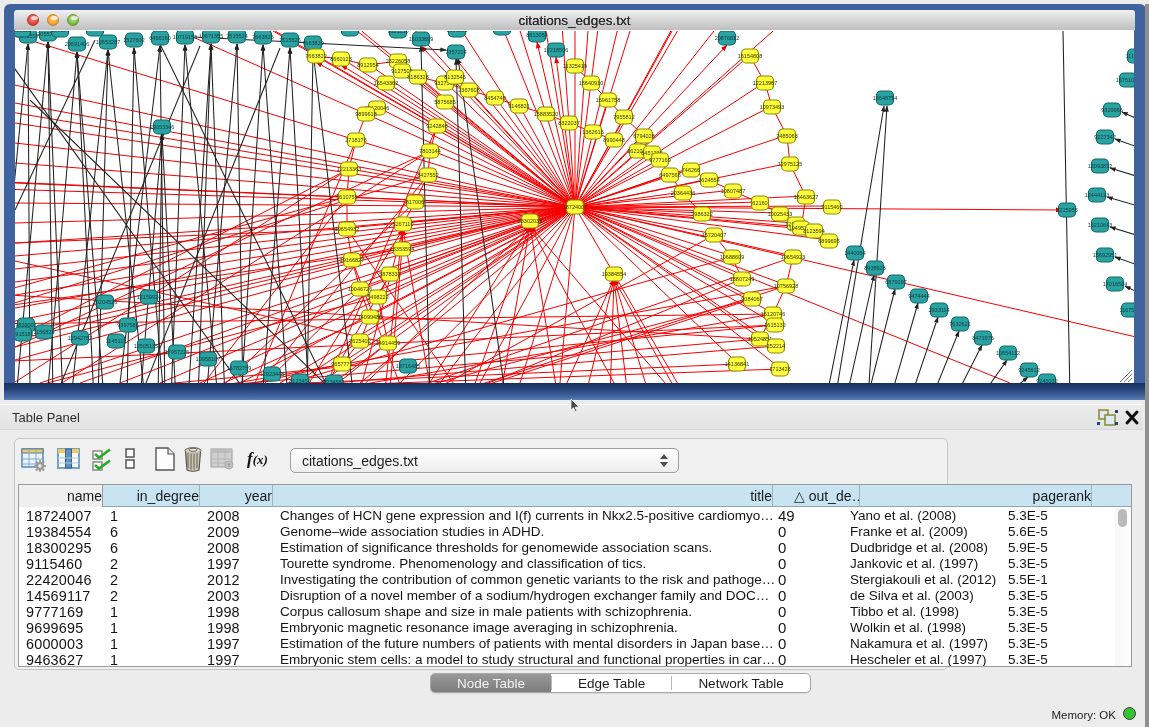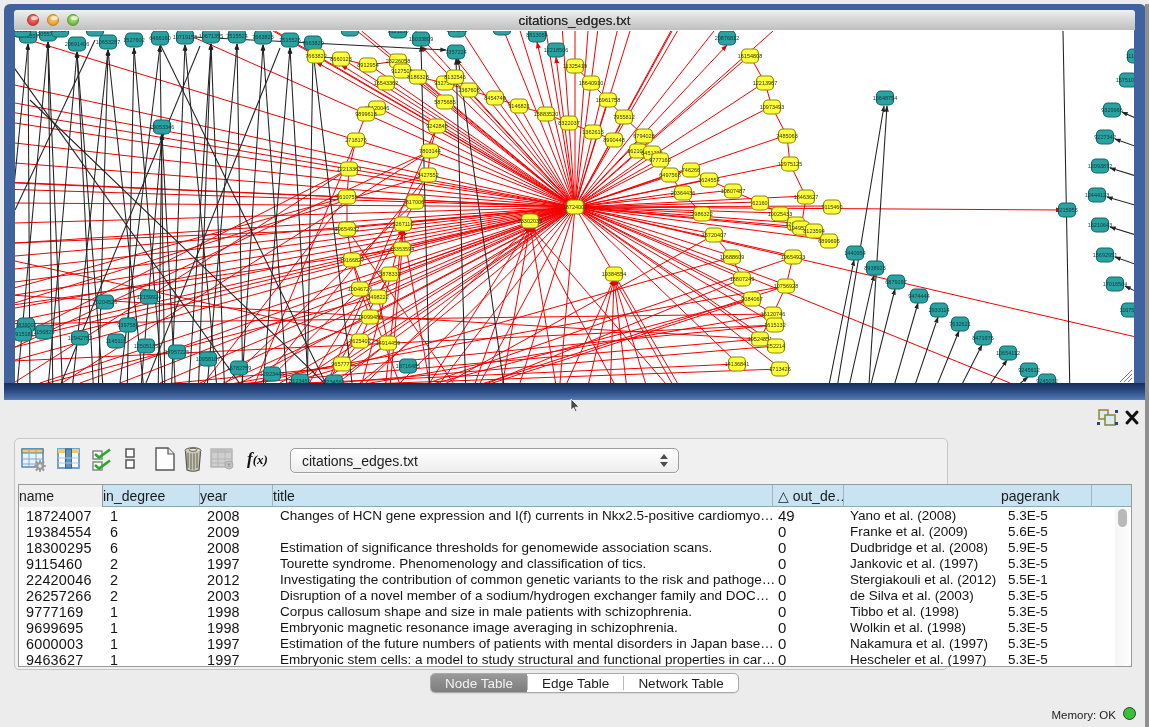--- a/index.html
+++ b/index.html
@@ -24,43 +24,43 @@
 .tbi{position:absolute;top:0}
 #combo{position:absolute;left:269px;top:2px;width:389px;height:25px;background:linear-gradient(#ffffff,#ededed);border:1px solid #9e9e9e;border-radius:5px;box-shadow:0 1px 0 rgba(255,255,255,.7)}
 #combo .txt{position:absolute;left:11px;top:4px;font-size:14px;color:#1c1c1c}
 #combo .arr{position:absolute;right:10px;top:5px}
 #combo .arr b{display:block;width:0;height:0;border-left:4px solid transparent;border-right:4px solid transparent}
 #combo .arr b.up{border-bottom:5px solid #4c4c4c;margin-bottom:3px}
 #combo .arr b.dn{border-top:5px solid #4c4c4c}
 
 #tbl{position:absolute;left:3px;top:45px;width:1114px;height:183px;background:#fff;border:1px solid #9a9a9a;overflow:hidden}
 #thead{position:absolute;left:0;top:0;width:100%;height:22px;background:#c8e4f2;border-bottom:1px solid #8aa8b8;font-size:14px;color:#1b1b1b}
-#thead .hc{position:absolute;top:0;height:22px;line-height:22px;text-align:left;border-right:1px solid #9ab6c4;white-space:nowrap;overflow:hidden}
+#thead .hc{position:absolute;top:0;height:22px;line-height:22px;text-align:right;border-right:1px solid #9ab6c4;white-space:nowrap;overflow:hidden}
 #thead .h-name{left:0;width:84px;background:#efefef;border-right:1px solid #9a9a9a}
 #thead .h-deg{left:84px;width:97px}
 #thead .h-year{left:181px;width:73px}
 #thead .h-title{left:254px;width:500px}
-#thead .h-out{left:754px;width:71px;text-align:center;padding-left:5px}
+#thead .h-out{left:770px;width:71px;text-align:center;padding-left:5px}
 #thead .h-short{left:825px;width:157px}
 #thead .h-pr{left:982px;width:91px}
 #tbody{position:absolute;left:0;top:23px;width:100%}
 .trow{position:relative;height:16px;line-height:16px;font-size:13.5px;color:#141414;white-space:nowrap}
 .trow div{position:absolute;top:0;height:16px;overflow:hidden;text-overflow:ellipsis}
 .c-name{left:7px;width:76px;font-size:14.4px;letter-spacing:.2px}
 .c-deg{left:91px;width:88px;font-size:14.4px}
 .c-year{left:188px;width:64px;font-size:14.4px;letter-spacing:.2px}
 .c-title{left:261px;width:497px}
 .c-out{left:759px;width:64px;font-size:15px}
 .c-short{left:831px;width:152px}
 .c-pr{left:989px;width:84px}
 #vscroll{position:absolute;right:1px;top:23px;width:15px;height:159px;background:linear-gradient(90deg,#f6f6f6,#fdfdfd)}
 #vscroll .thumb{position:absolute;left:3px;top:1px;width:9px;height:18px;background:#b9b9b9;border-radius:5px}
 
 #tabs{position:absolute;left:430px;top:673px;height:20px;font-size:13.5px;border:1px solid #a9a9a9;border-radius:5px;background:#fff;display:flex;overflow:hidden;box-shadow:0 1px 1px rgba(0,0,0,.08)}
-#tabs .seg{height:100%;line-height:19px;padding:0 14px;color:#1d1d1d}
+#tabs .seg{height:100%;line-height:19px;padding:0 26px;color:#1d1d1d}
 #tabs .seg.sel{background:linear-gradient(#999999,#7d7d7d);color:#f3f3f3}
 #tabs .sep{width:1px;background:#b9b9b9;margin:2px 0}
 
 #status{position:absolute;right:0;bottom:0;left:0;height:24px}
 #status .mem{position:absolute;right:33px;top:6px;font-size:11.5px;color:#222}
 #status .dot{position:absolute;right:13px;top:4px;width:13px;height:13px;border-radius:50%;background:#35c335;border:1.5px solid #3a3a3a}
 #rstrip{position:absolute;right:0;top:4px;width:4px;height:723px;background:#8f8f8f}
 
 #tp-icons{position:absolute;right:9px;top:409px;width:60px;height:18px}
 </style></head>
@@ -968,20 +968,23 @@
           <text x="780" y="371" font-size="5.5" text-anchor="middle" fill="#333300" font-family="Liberation Sans, sans-serif">1713426</text>
         </g>
       </g>
       <g stroke="#777" stroke-width="1">
         <line x1="1120" y1="382" x2="1132" y2="370"></line>
         <line x1="1124" y1="382" x2="1132" y2="374"></line>
         <line x1="1128" y1="382" x2="1132" y2="378"></line>
       </g>
     </svg>
 
+  <div id="tp-head">
+      <div class="t">Table Panel</div>
+    </div>
   <div id="tp-icons">
     <svg width="60" height="18" viewBox="0 0 60 18">
       <rect x="19" y="1" width="9" height="9" fill="#dcebf8" stroke="#9a8c2e" stroke-width="1.6"></rect>
       <rect x="25" y="6" width="10" height="10" fill="#dcebf8" stroke="#8a8c3e" stroke-width="1.6"></rect>
       <rect x="35" y="1" width="3" height="3" fill="#1d4878"></rect>
       <rect x="17" y="13" width="3" height="3" fill="#1d4878"></rect>
       <rect x="35" y="13" width="3" height="3" fill="#1d4878"></rect>
       <path d="M47 3 L57 14 M57 3 L47 14" stroke="#111" stroke-width="3" stroke-linecap="round"></path>
     </svg>
   </div>
@@ -1063,20 +1066,21 @@
             <div class="c-year">2008</div>
             <div class="c-title">Changes of HCN gene expression and I(f) currents in Nkx2.5-positive cardiomyoc…</div>
             <div class="c-out">49</div>
             <div class="c-short">Yano et al. (2008)</div>
             <div class="c-pr">5.3E-5</div>
           </div>
           <div class="trow">
             <div class="c-name">19384554</div>
             <div class="c-deg">6</div>
             <div class="c-year">2009</div>
+            <div class="c-title">Genome–wide association studies in ADHD.</div>
             <div class="c-out">0</div>
             <div class="c-short">Franke et al. (2009)</div>
             <div class="c-pr">5.6E-5</div>
           </div>
           <div class="trow">
             <div class="c-name">18300295</div>
             <div class="c-deg">6</div>
             <div class="c-year">2008</div>
             <div class="c-title">Estimation of significance thresholds for genomewide association scans.</div>
             <div class="c-out">0</div>
@@ -1095,21 +1099,21 @@
           <div class="trow">
             <div class="c-name">22420046</div>
             <div class="c-deg">2</div>
             <div class="c-year">2012</div>
             <div class="c-title">Investigating the contribution of common genetic variants to the risk and pathogen…</div>
             <div class="c-out">0</div>
             <div class="c-short">Stergiakouli et al. (2012)</div>
             <div class="c-pr">5.5E-1</div>
           </div>
           <div class="trow">
-            <div class="c-name">26257266</div>
+            <div class="c-name">14569117</div>
             <div class="c-deg">2</div>
             <div class="c-year">2003</div>
             <div class="c-title">Disruption of a novel member of a sodium/hydrogen exchanger family and DOCK…</div>
             <div class="c-out">0</div>
             <div class="c-short">de Silva et al. (2003)</div>
             <div class="c-pr">5.3E-5</div>
           </div>
           <div class="trow">
             <div class="c-name">9777169</div>
             <div class="c-deg">1</div>

